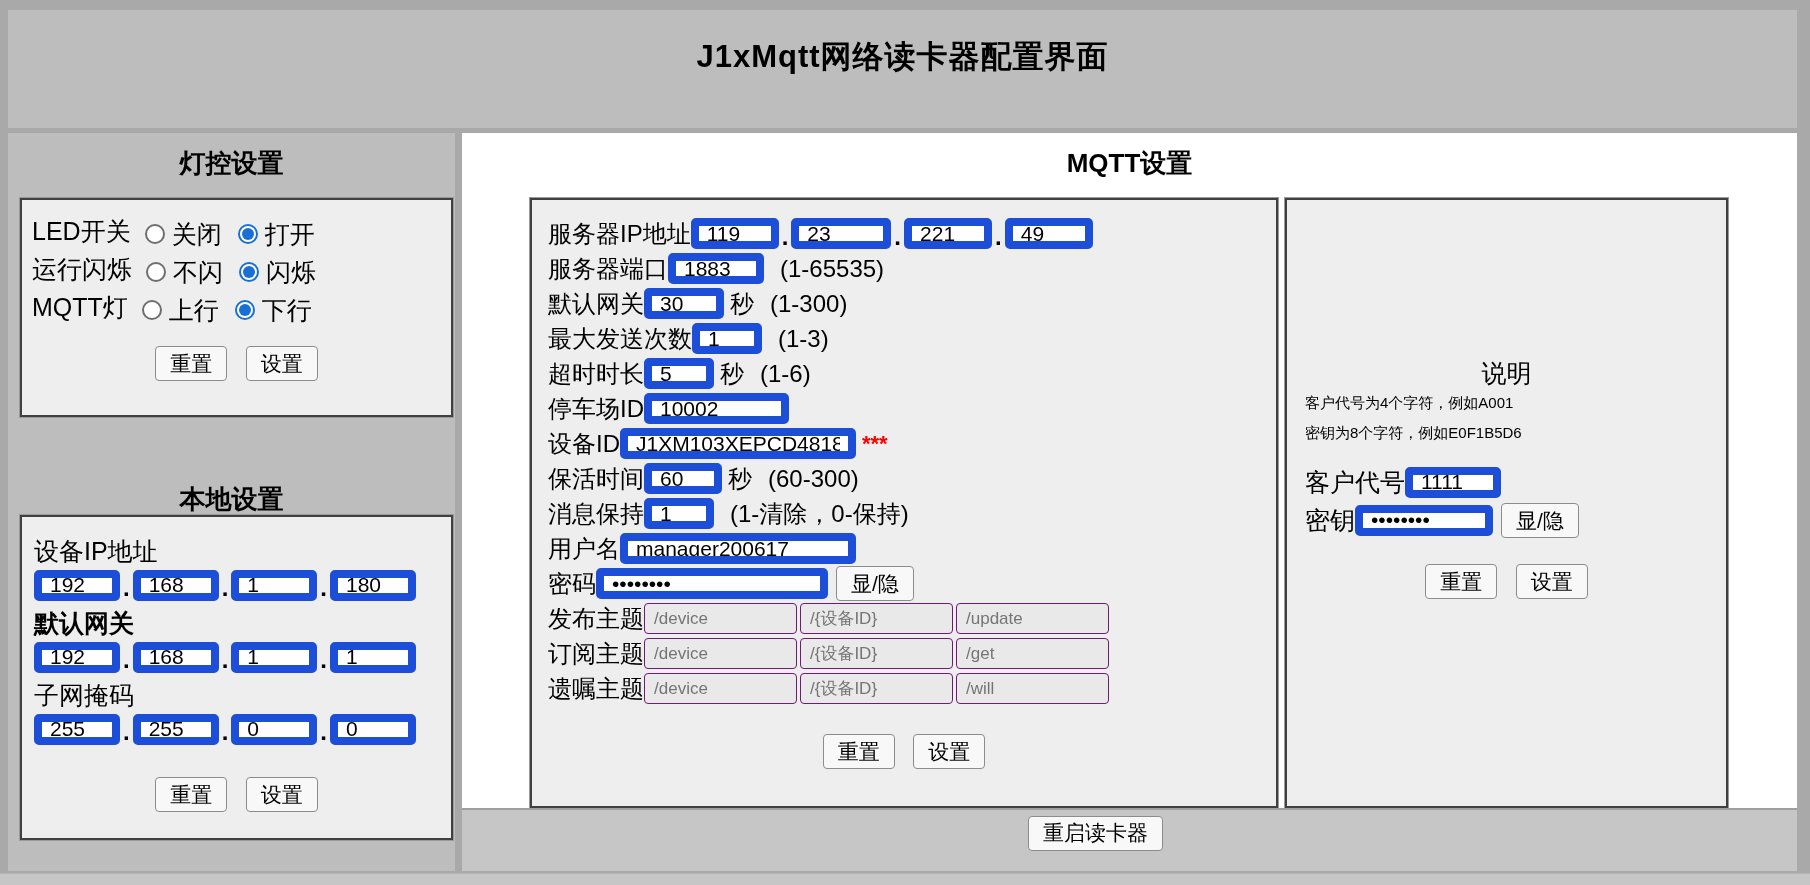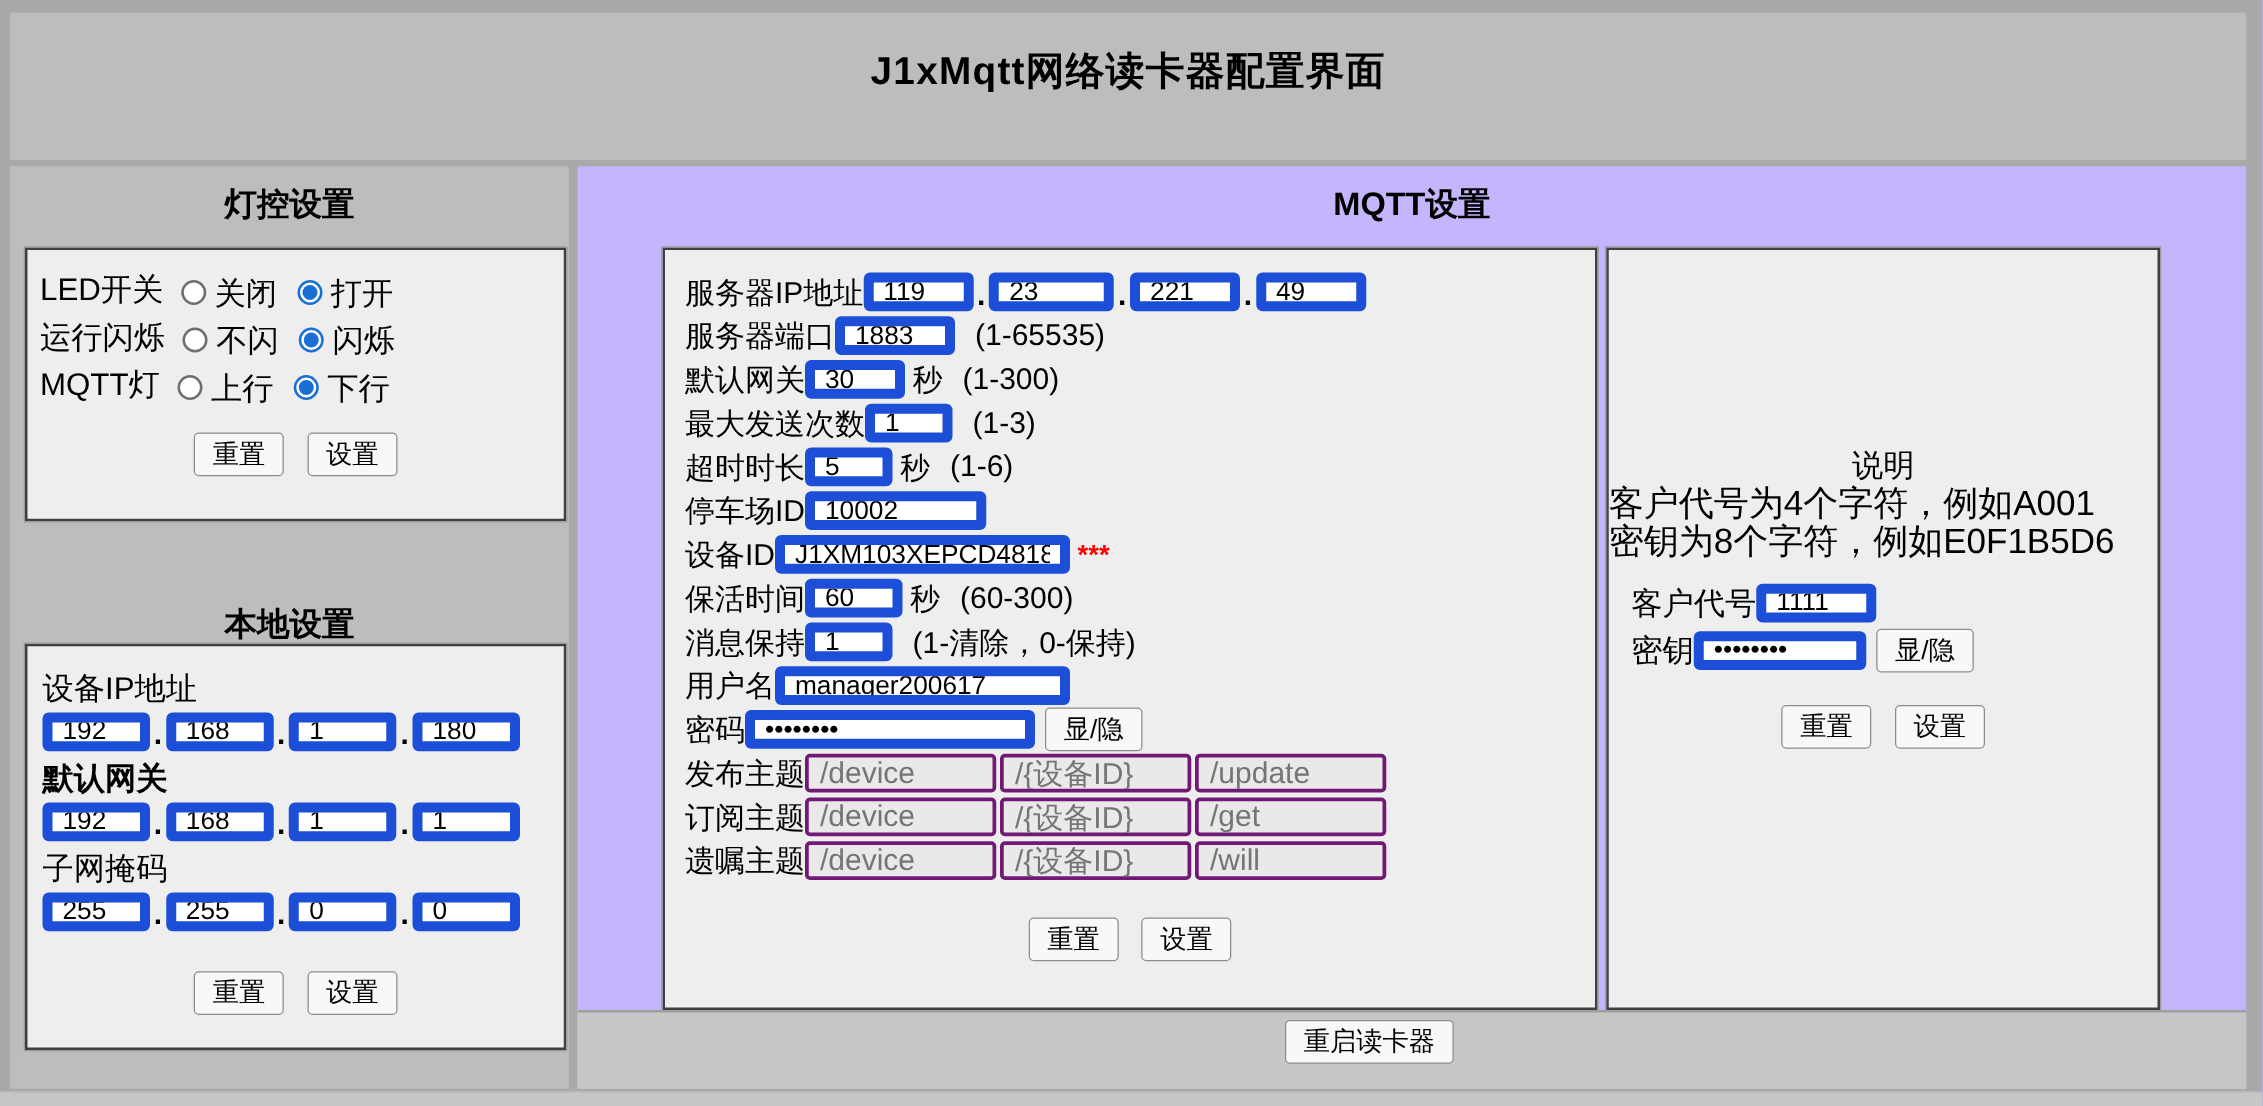--- a/index.html
+++ b/index.html
@@ -20,21 +20,21 @@
     margin:0; padding-top:26px; text-align:center;
     font-size:31px; font-weight:bold; letter-spacing:1px;
   }
   
   .left-col {
     position:absolute; left:8px; top:133px; width:447px; height:738px;
     background:#bdbdbd;
   }
   .main-col {
     position:absolute; left:462px; top:133px; width:1335px; height:738px;
-    background:#c4b5fd;
+    background:#ffffff;
   }
   .section-title {
     margin:0; text-align:center; font-size:26px; font-weight:bold;
     padding-top:13px; height:39px; box-sizing:content-box;
   }
   
   .panel-box {
     position:absolute; background:#eeeeee;
     border:2px solid #404040; outline:1px solid #9a9a9a;
     box-sizing:border-box;
@@ -80,28 +80,28 @@
   
   .fld-label { font-size:25px; line-height:32px; }
   .ip-line { display:flex; align-items:center; height:36px; }
   .ip-line .txt { width:86px; }
   
   .frow { display:flex; align-items:center; height:35px; font-size:24px; }
   .frow .unit { margin-left:6px; }
   .frow .hint { margin-left:16px; }
   .frow .req { color:#ff0000; font-size:22px; font-weight:bold; margin-left:6px; }
   .topic-input {
-    height:31px; border:3px solid #701a75; border-radius:4px; background:#e9e9e9;
-    color:#757575; font-family:inherit; font-size:24px; padding:0 9px;
+    height:31px; border:1px solid #701a75; border-radius:4px; background:#e9e9e9;
+    color:#757575; font-family:inherit; font-size:17px; padding:0 9px;
     box-sizing:border-box; width:153px; margin-right:3px;
   }
   .toggle-btn { margin-left:8px; }
   
   .info-title { text-align:center; font-size:25px; line-height:30px; margin:0; }
-  .info-line { font-size:28px; line-height:30px; }
+  .info-line { font-size:15px; line-height:30px; padding-left:18px; }
   .info-row { display:flex; align-items:center; height:36px; padding-left:18px; font-size:25px; margin-top:2px; }
   .info-rows { margin-top:16px; }
   
   .main-strip {
     position:absolute; left:0; top:675px; width:1335px; height:63px;
     background:#c6c6c6; border-top:2px solid #9f9f9f; box-sizing:border-box;
   }
   .restart-btn { position:absolute; left:566px; top:6px;font-family:Liberation Serif, serif; }
   
   .scrollbar {

